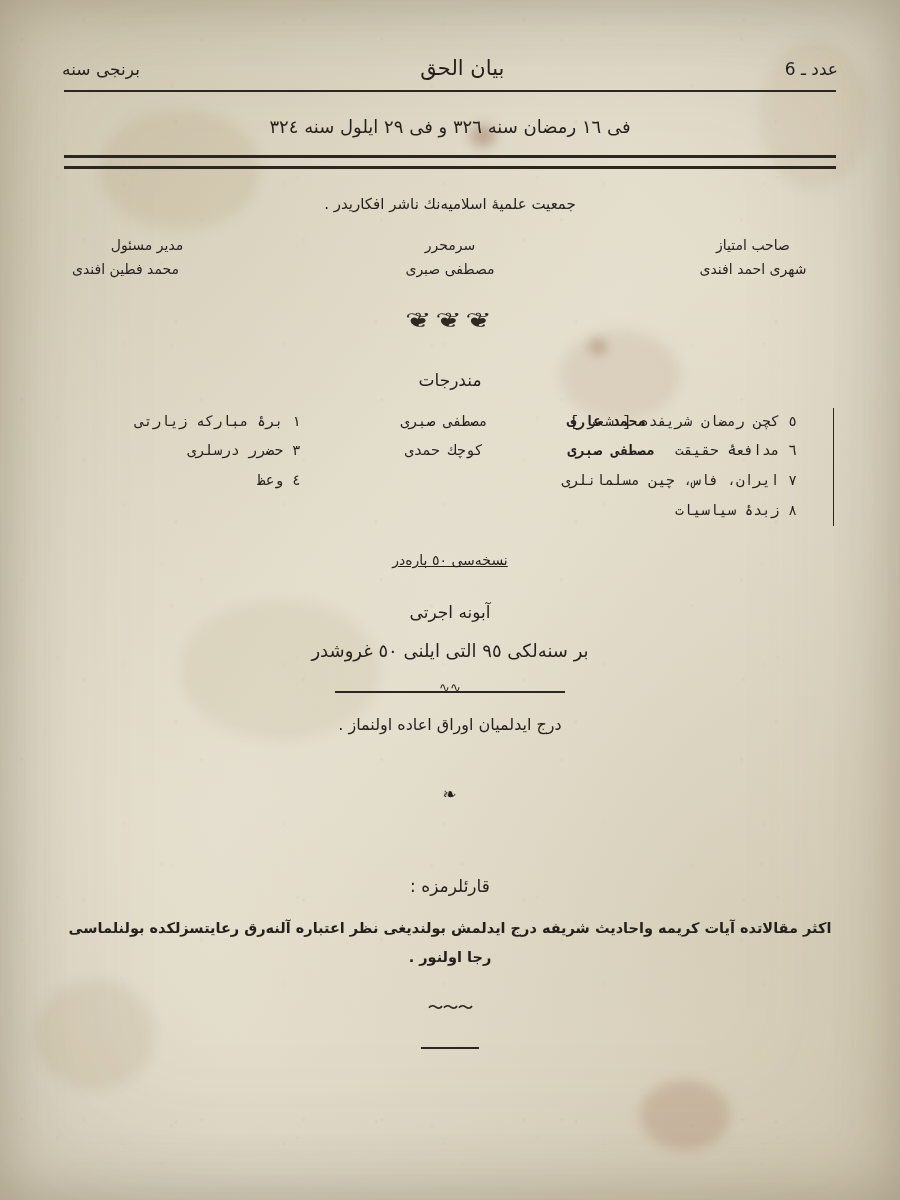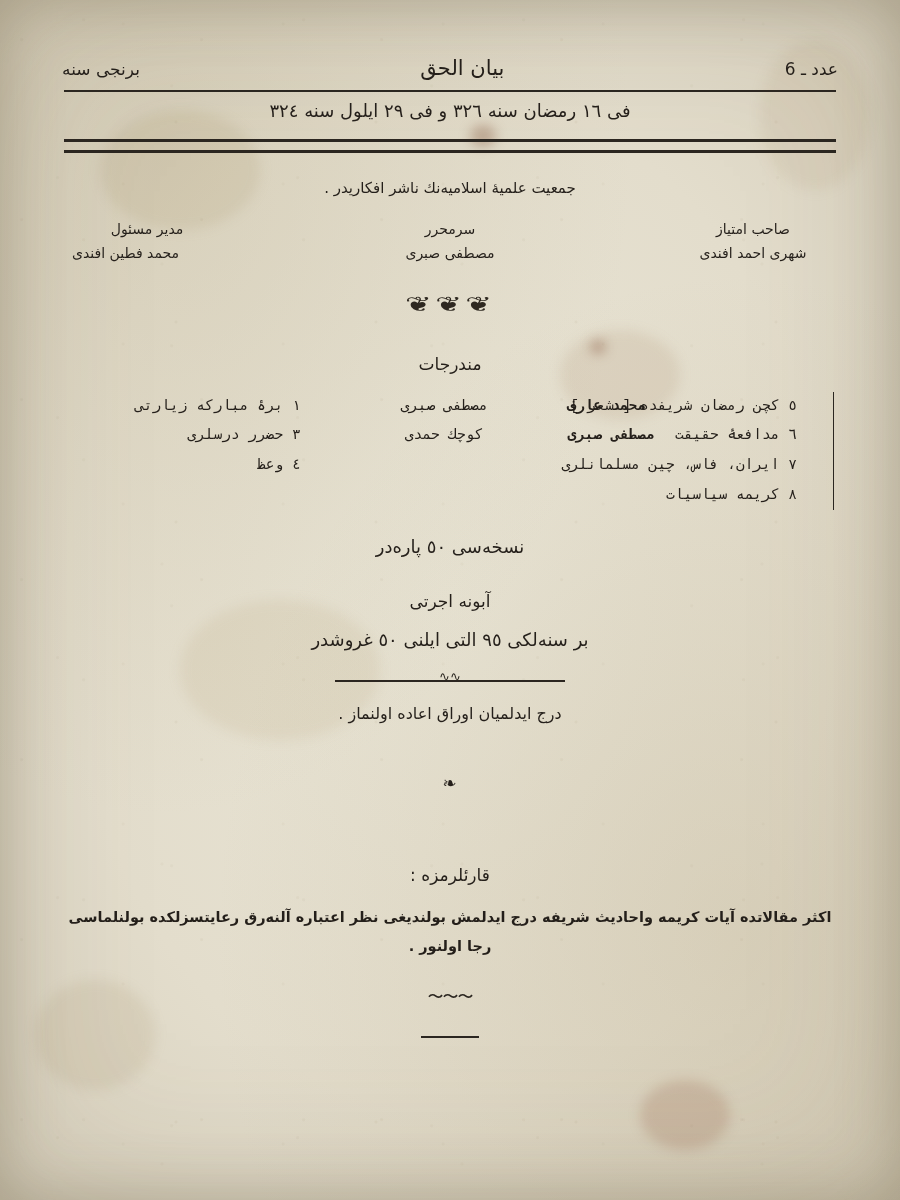--- a/index.html
+++ b/index.html
@@ -74,21 +74,21 @@
     letter-spacing: 1px;
   }
   .rule {
     height: 3px;
     background: #2b2620;
     margin: 4px 18px 0 18px;
   }
   .rule.thin { height: 1.5px; }
   .dateline {
     font-size: 18px;
-    padding: 8px 0 14px 0;
+    padding: 24px 0 14px 0;
     letter-spacing: .5px;
   }
   .subtitle {
     font-size: 15px;
     padding: 26px 0 16px 0;
   }
   .credits {
     display: flex;
     justify-content: space-between;
     align-items: flex-start;
@@ -135,22 +135,23 @@
     padding-right: 36px;
     border-right: 1.6px solid #2b2620;
     position: relative;
   }
   .toc .entry { white-space: nowrap; }
   .toc .entry .author {
     float: left;
     margin-left: 6px;
   }
   .price {
-    font-size: 18px;
+    font-size: 14px;
     padding: 26px 0 8px 0;
+    text-decoration: underline;
   }
   .subs-title {
     font-size: 17px;
     padding: 26px 0 10px 0;
   }
   .subs-line {
     font-size: 18px;
     padding: 8px 0 4px 0;
   }
   .small-rule-wrap {
@@ -285,21 +286,21 @@
           <span>مدافعۀ حقيقت</span>
         </div>
         <div class="entry">
           <span class="author bold"></span>
           <span>٧</span>
           <span>ايران، فاس، چين مسلمانلرى</span>
         </div>
         <div class="entry">
           <span class="author bold"></span>
           <span>٨</span>
-          <span>كريمه سياسيات</span>
+          <span>زبدۀ سياسيات</span>
         </div>
       </div>
 
       <div class="col mid">
         <div class="entry">مصطفى صبرى</div>
         <div class="entry">كوچك حمدى</div>
         <div class="entry">&nbsp;</div>
       </div>
 
       <div class="col right">

